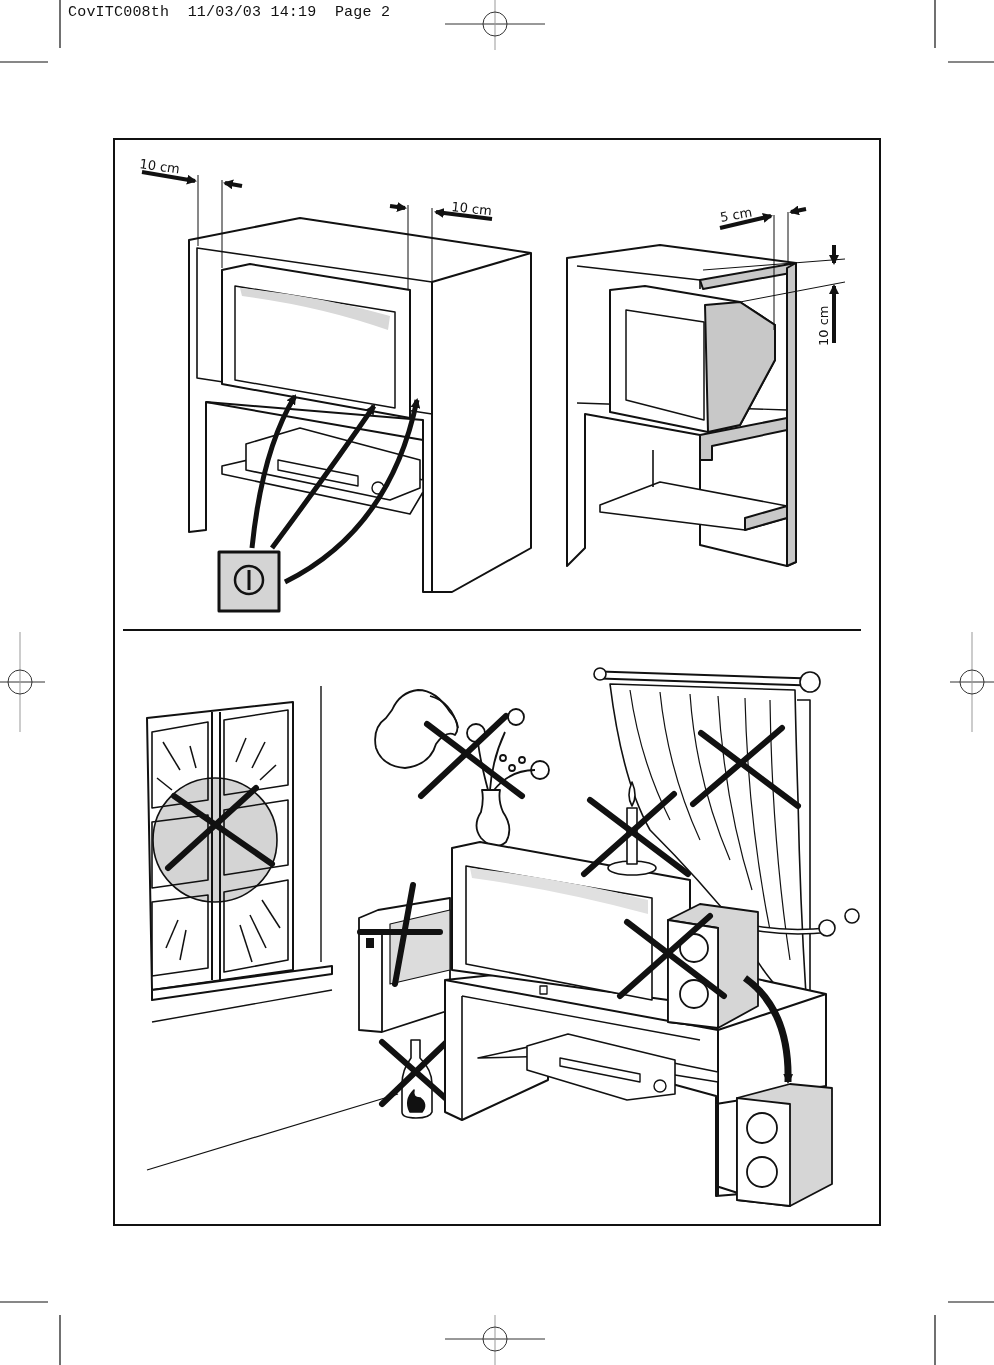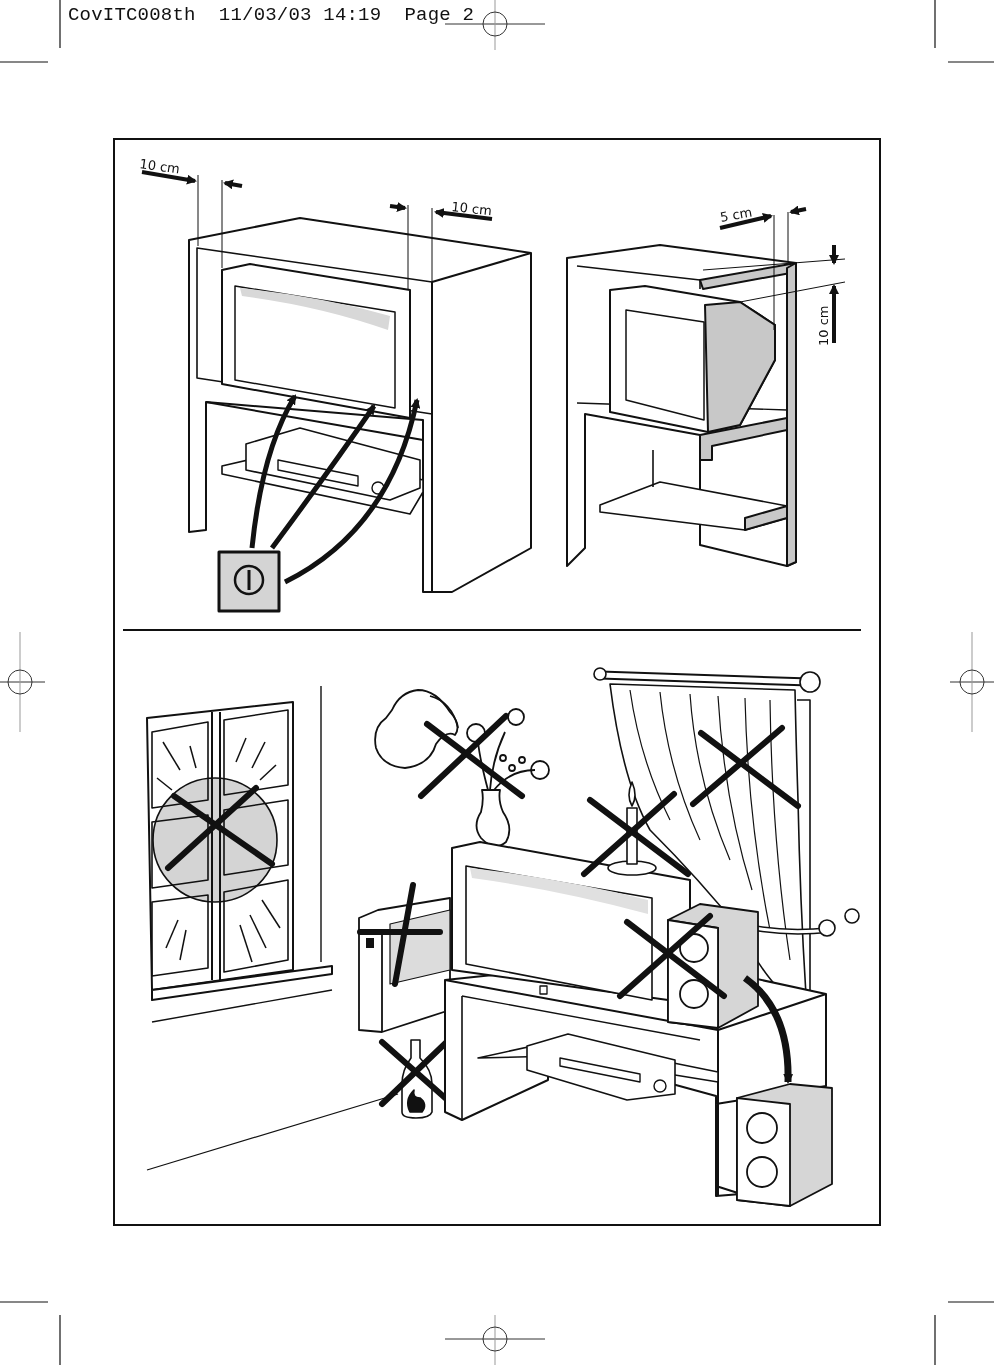--- a/index.html
+++ b/index.html
@@ -1,20 +1,20 @@
 <!DOCTYPE html>
 <html><head>
 <meta charset="utf-8">
 <style>
   html, body { margin: 0; padding: 0; background: #ffffff; }
   body { width: 994px; height: 1365px; position: relative; overflow: hidden; font-family: "DejaVu Sans", sans-serif; }
   .print-header {
     position: absolute; left: 68px; top: 4px;
     font-family: "Liberation Mono", "DejaVu Sans Mono", monospace;
-    font-size: 19px; color: #111; white-space: pre; letter-spacing: 0.2px;
+    font-size: 15px; color: #111; white-space: pre; letter-spacing: 0.2px;
   }
   svg.page { position: absolute; left: 0; top: 0; }
   .lbl { font-family: "DejaVu Sans", sans-serif; font-size: 13px; fill: #111; }
 </style>
 </head>
 <body>
 
 <div class="print-header"><span>CovITC008th</span>  <span>11/03/03</span> <span>14:19</span>  <span>Page 2</span></div>
 
 <svg class="page" width="994" height="1365" viewBox="0 0 994 1365" xmlns="http://www.w3.org/2000/svg">

